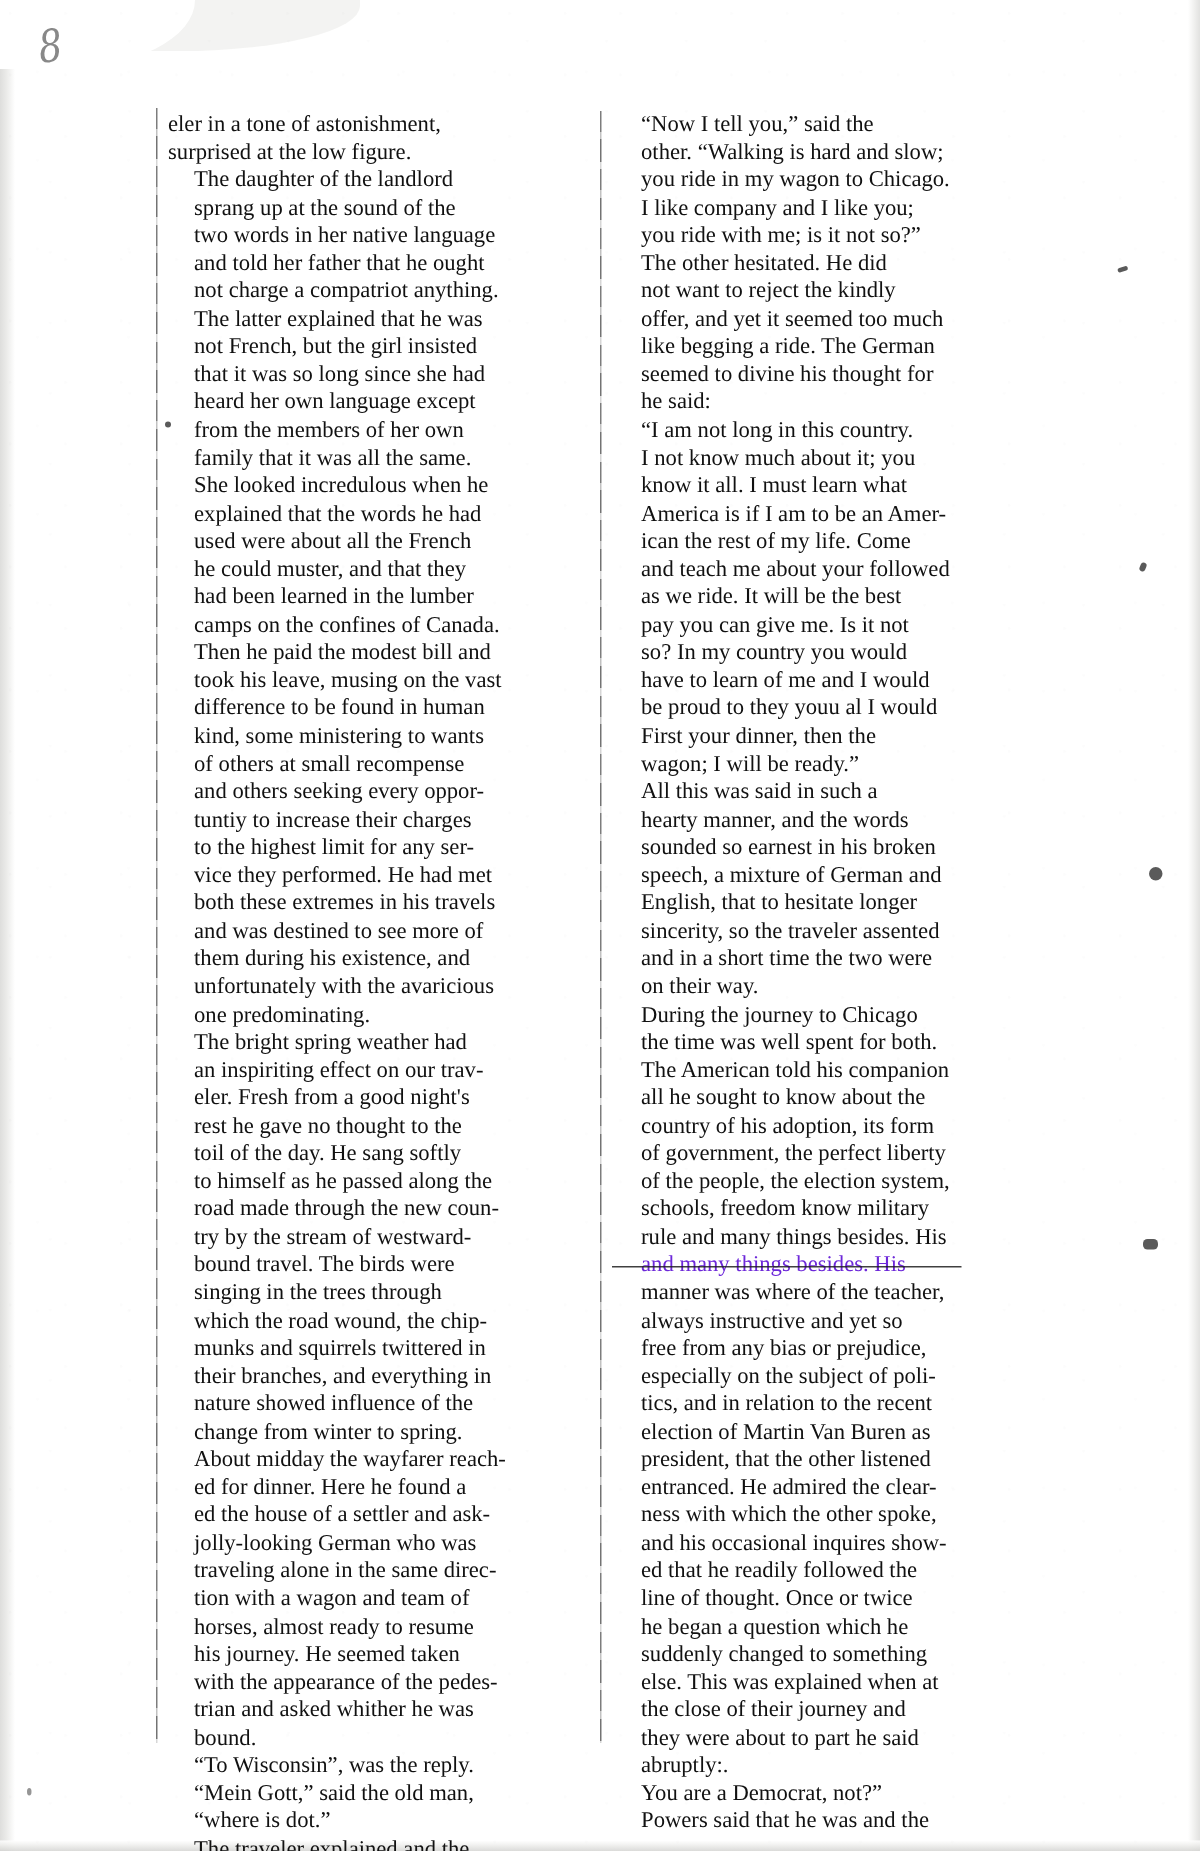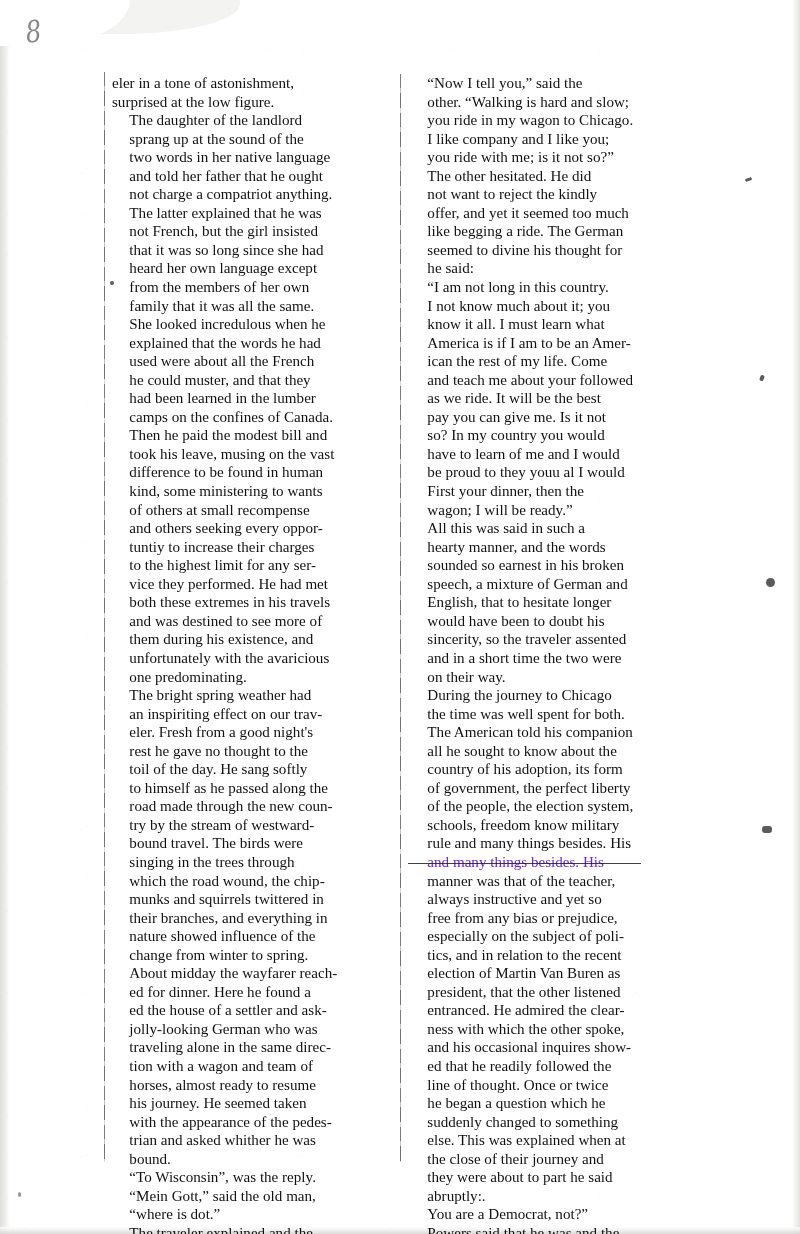--- a/index.html
+++ b/index.html
@@ -288,37 +288,36 @@
           <span class="ln">be proud to they youu al I would</span>
           <span class="ln">First your dinner, then the</span>
           <span class="ln">wagon; I will be ready.”</span>
         </p>
         <p>
           <span class="ln">All this was said in such a</span>
           <span class="ln">hearty manner, and the words</span>
           <span class="ln">sounded so earnest in his broken</span>
           <span class="ln">speech, a mixture of German and</span>
           <span class="ln">English, that to hesitate longer</span>
-          <span class="ln">would have been to doubt his</span>
           <span class="ln">sincerity, so the traveler assented</span>
           <span class="ln">and in a short time the two were</span>
           <span class="ln">on their way.</span>
         </p>
         <p>
           <span class="ln">During the journey to Chicago</span>
           <span class="ln">the time was well spent for both.</span>
           <span class="ln">The American told his companion</span>
           <span class="ln">all he sought to know about the</span>
           <span class="ln">country of his adoption, its form</span>
           <span class="ln">of government, the perfect liberty</span>
           <span class="ln">of the people, the election system,</span>
           <span class="ln">schools, freedom know military</span>
           <span class="ln">rule and many things besides. His</span>
           <span class="ln struck">and many things besides. His</span>
-          <span class="ln">manner was that of the teacher,</span>
+          <span class="ln">manner was where of the teacher,</span>
           <span class="ln">always instructive and yet so</span>
           <span class="ln">free from any bias or prejudice,</span>
           <span class="ln">especially on the subject of poli-</span>
           <span class="ln">tics, and in relation to the recent</span>
           <span class="ln">election of Martin Van Buren as</span>
           <span class="ln">president, that the other listened</span>
           <span class="ln">entranced. He admired the clear-</span>
           <span class="ln">ness with which the other spoke,</span>
           <span class="ln">and his occasional inquires show-</span>
           <span class="ln">ed that he readily followed the</span>

